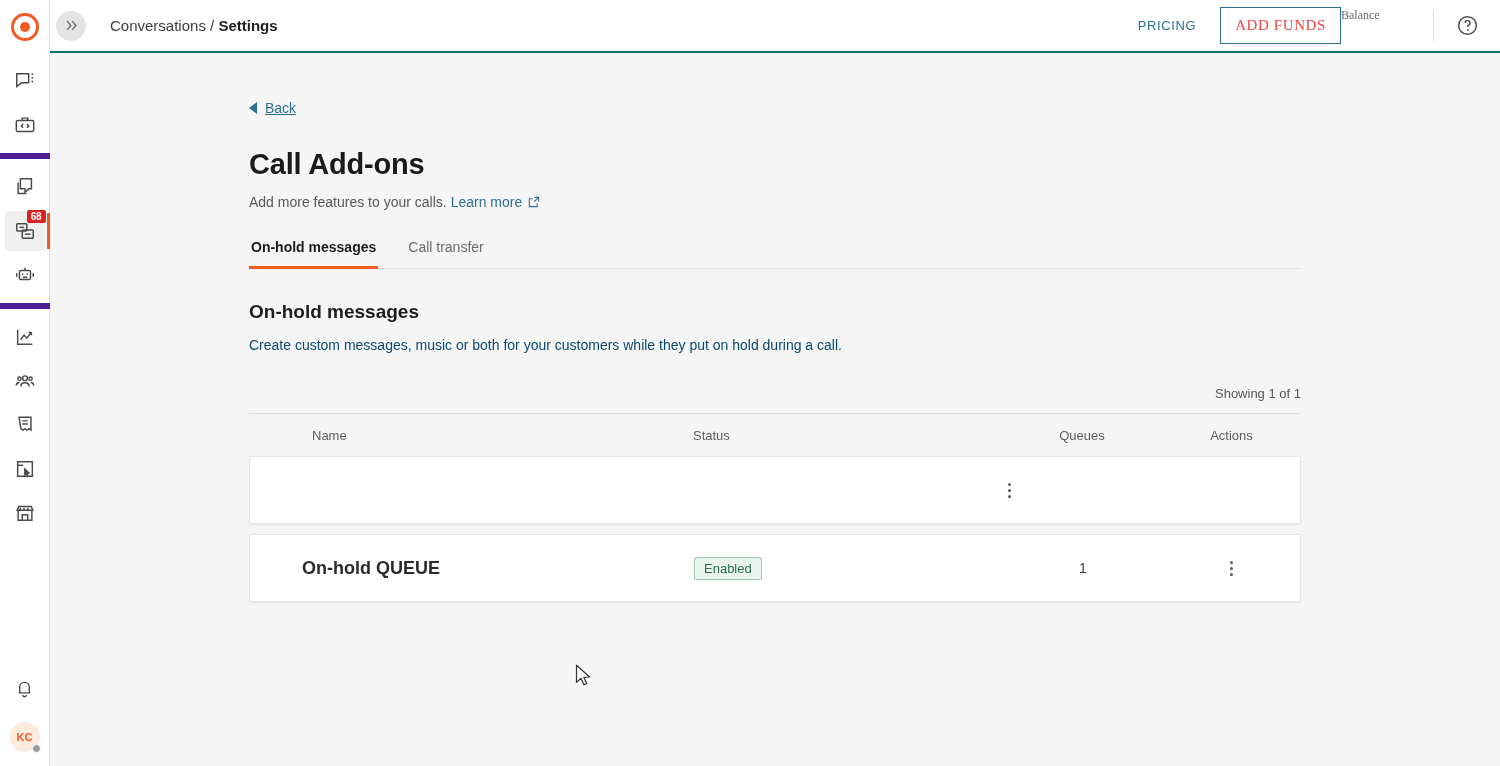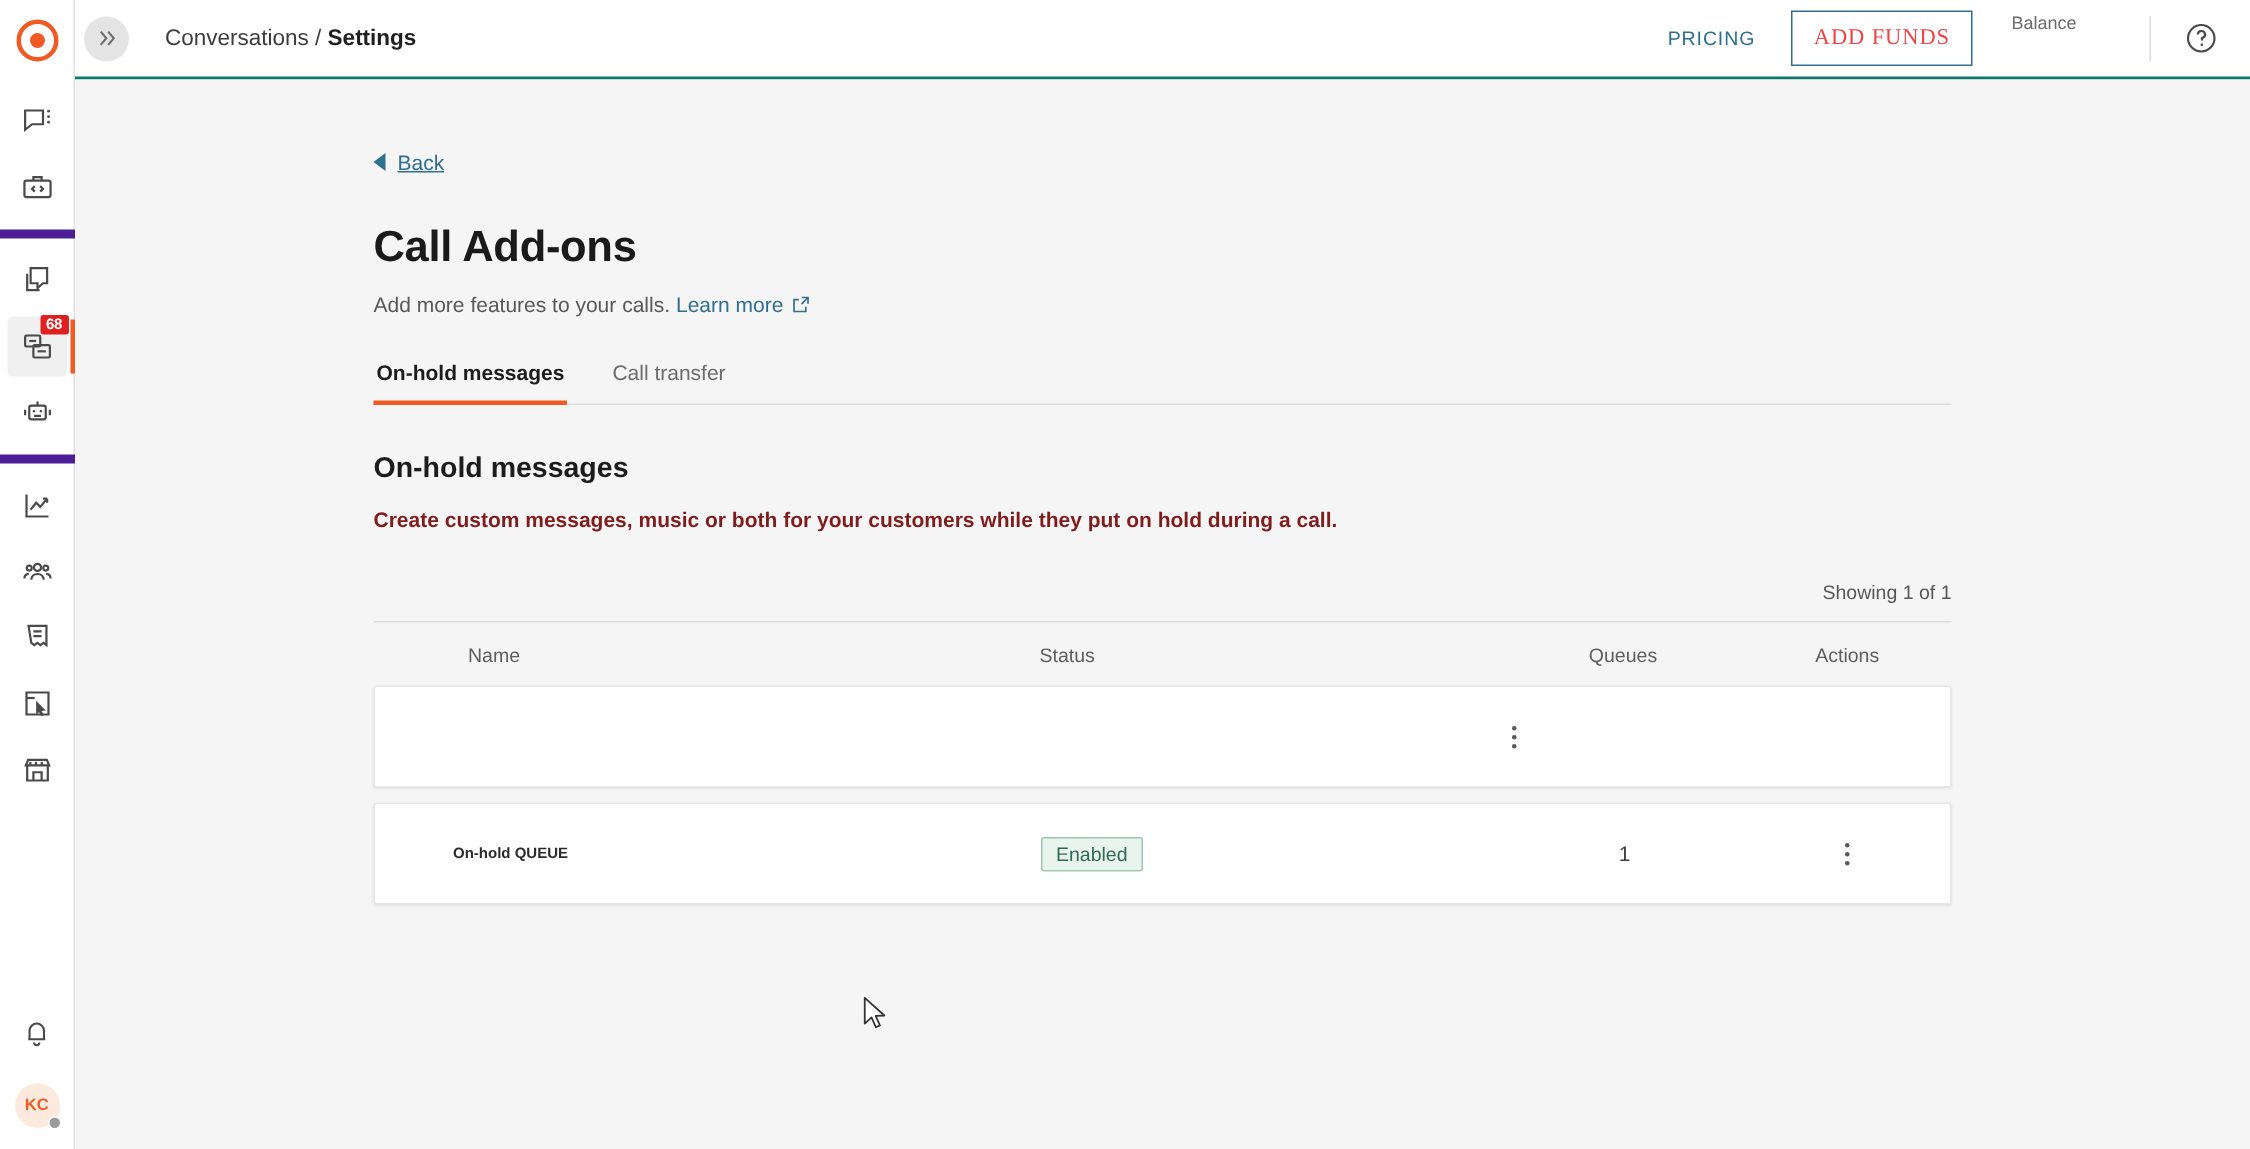--- a/index.html
+++ b/index.html
@@ -80,22 +80,22 @@
   .pricing-link {
     font-size: 13px; color: #2f6f8f; letter-spacing: 0.6px; cursor: pointer;
     margin-right: 24px; white-space: nowrap;
   }
   .addfunds-btn {
     border: 1px solid #2f6f8f; color: #ef4444; background: #fff;
     font-size: 15px; letter-spacing: 0.6px; padding: 9px 14px;
     cursor: pointer; white-space: nowrap; font-family: Liberation Serif, serif;
   }
   .balance-box {
-    margin-left: 26px; width: 78px; display: flex; flex-direction: column;
-    align-self: flex-start; padding-top: 8px;
+    width: 78px; display: flex; flex-direction: column;
+    align-self: flex-start; padding-top: 8px; font-family: Liberation Serif, serif;
   }
   .balance-label { font-size: 12px; color: #6b6b6b; line-height: 14px; }
   .balance-value { font-size: 13px; color: #2b2b2b; line-height: 15px; }
   .top-div { width: 1px; height: 30px; background: #dcdcdc; margin: 0 22px 0 14px; }
   .help-btn { width: 24px; height: 24px; color: #4a4a4a; cursor: pointer; }
 
   
   .content { flex: 1 1 auto; overflow: hidden; background: #f5f5f5; position: relative; }
   .page { width: 1052px; margin: 0 auto; padding-top: 47px; position: relative; }
 
@@ -114,21 +114,21 @@
   .tabs { margin-top: 28px; border-bottom: 1px solid #dfdfdf; display: flex; gap: 28px; }
   .tab {
     font-size: 14px; padding: 0 2px 11px 2px; cursor: pointer; color: #6c6c6c;
     position: relative; top: 1px;
   }
   .tab.active { color: #1c1c1c; font-weight: bold; border-bottom: 3px solid #f15a22; }
 
   .section-head { margin-top: 32px; display: flex; align-items: flex-start; }
   .section-texts { flex: 1 1 auto; }
   .section-title { font-size: 19px; font-weight: bold; color: #1c1c1c; }
-  .section-desc { font-size: 14px; color: #7f1d1d; margin-top: 14px; font-weight: bold; }
+  .section-desc { font-size: 14px; color: #0c4a6e; margin-top: 14px; }
   .create-btn {
     background: #2e7d9e; color: #fff; border: none; font-family: inherit;
     font-size: 13px; font-weight: bold; letter-spacing: 0.7px;
     padding: 13px 18px; cursor: pointer; white-space: nowrap; margin-top: 3px;
   }
 
   .showing { text-align: right; font-size: 13px; color: #575757; margin-top: 33px; }
   .table-rule { height: 1px; background: #dcdcdc; margin-top: 12px; }
 
   .thead { display: flex; align-items: center; height: 42px; font-size: 13px; color: #5d5d5d; }
@@ -138,21 +138,21 @@
   .col-actions { flex: 1 1 auto; text-align: center; }
 
   .card {
     background: #fff; border: 1px solid #e6e6e6; border-radius: 2px;
     box-shadow: 0 1px 2px rgba(0,0,0,0.07);
     display: flex; align-items: center; height: 68px; margin-bottom: 10px;
   }
   .cell-name { flex: 0 0 444px; display: flex; align-items: center; padding-left: 22px; }
   .info-icon { width: 18px; height: 18px; color: #3f6fb5; margin-right: 12px; flex: 0 0 18px; }
   .row-name-link { font-size: 14px; font-weight: bold; color: #3f6fb5; cursor: pointer; }
-  .row-name-plain { font-size: 10px; font-weight: bold; color: #2b2b2b; padding-left: 30px; }
+  .row-name-plain { font-size: 18px; font-weight: bold; color: #2b2b2b; padding-left: 30px; }
   .cell-status { flex: 0 0 309px; }
   .badge {
     display: inline-block; font-size: 13px; padding: 3px 9px;
     background: #e9f4ee; border: 1px solid #9ec8ae; color: #2e6b54; border-radius: 2px;
   }
   .cell-queues { flex: 0 0 160px; text-align: center; font-size: 14px; color: #3c3c3c; }
   .cell-actions { flex: 1 1 auto; display: flex; justify-content: center; }
   .kebab { width: 22px; height: 22px; display: flex; flex-direction: column;
     align-items: center; justify-content: center; gap: 3px; cursor: pointer; }
   .kebab span { width: 3px; height: 3px; border-radius: 50%; background: #5a5a5a; display: block; }

